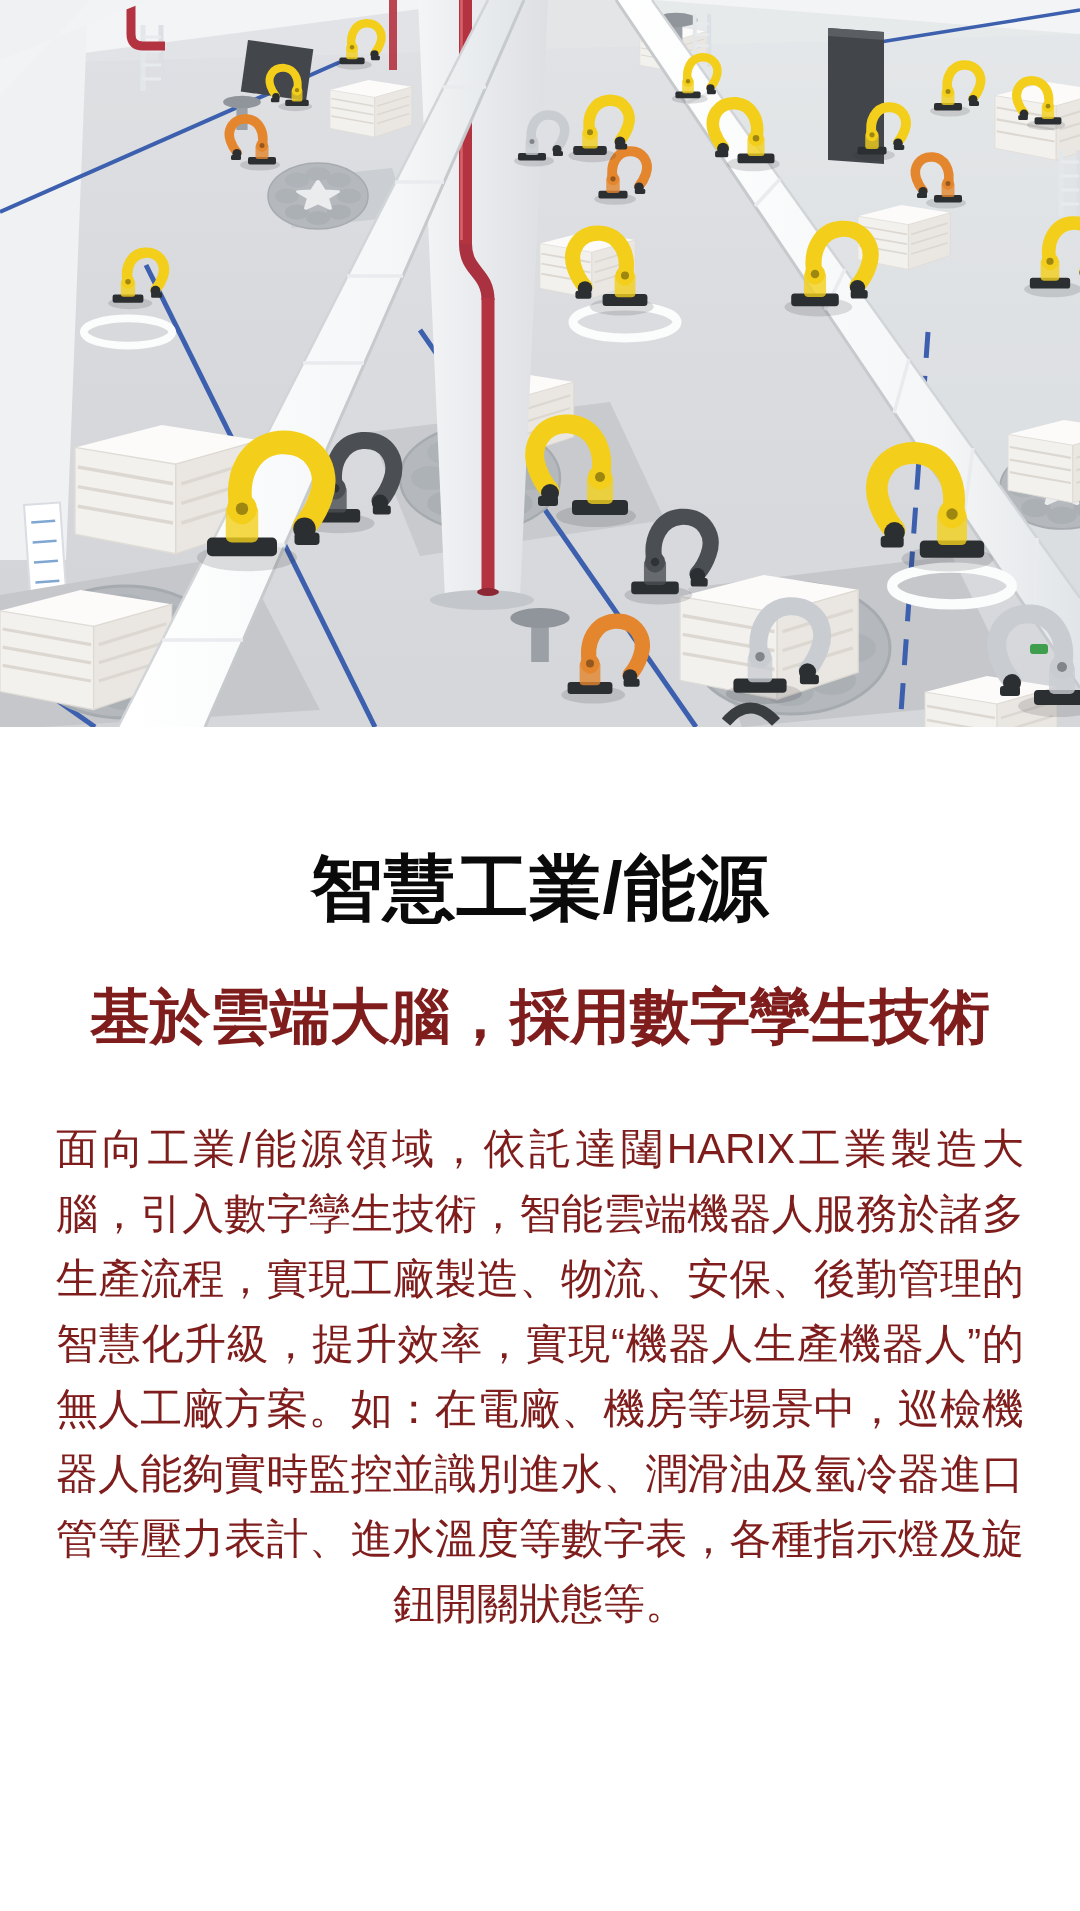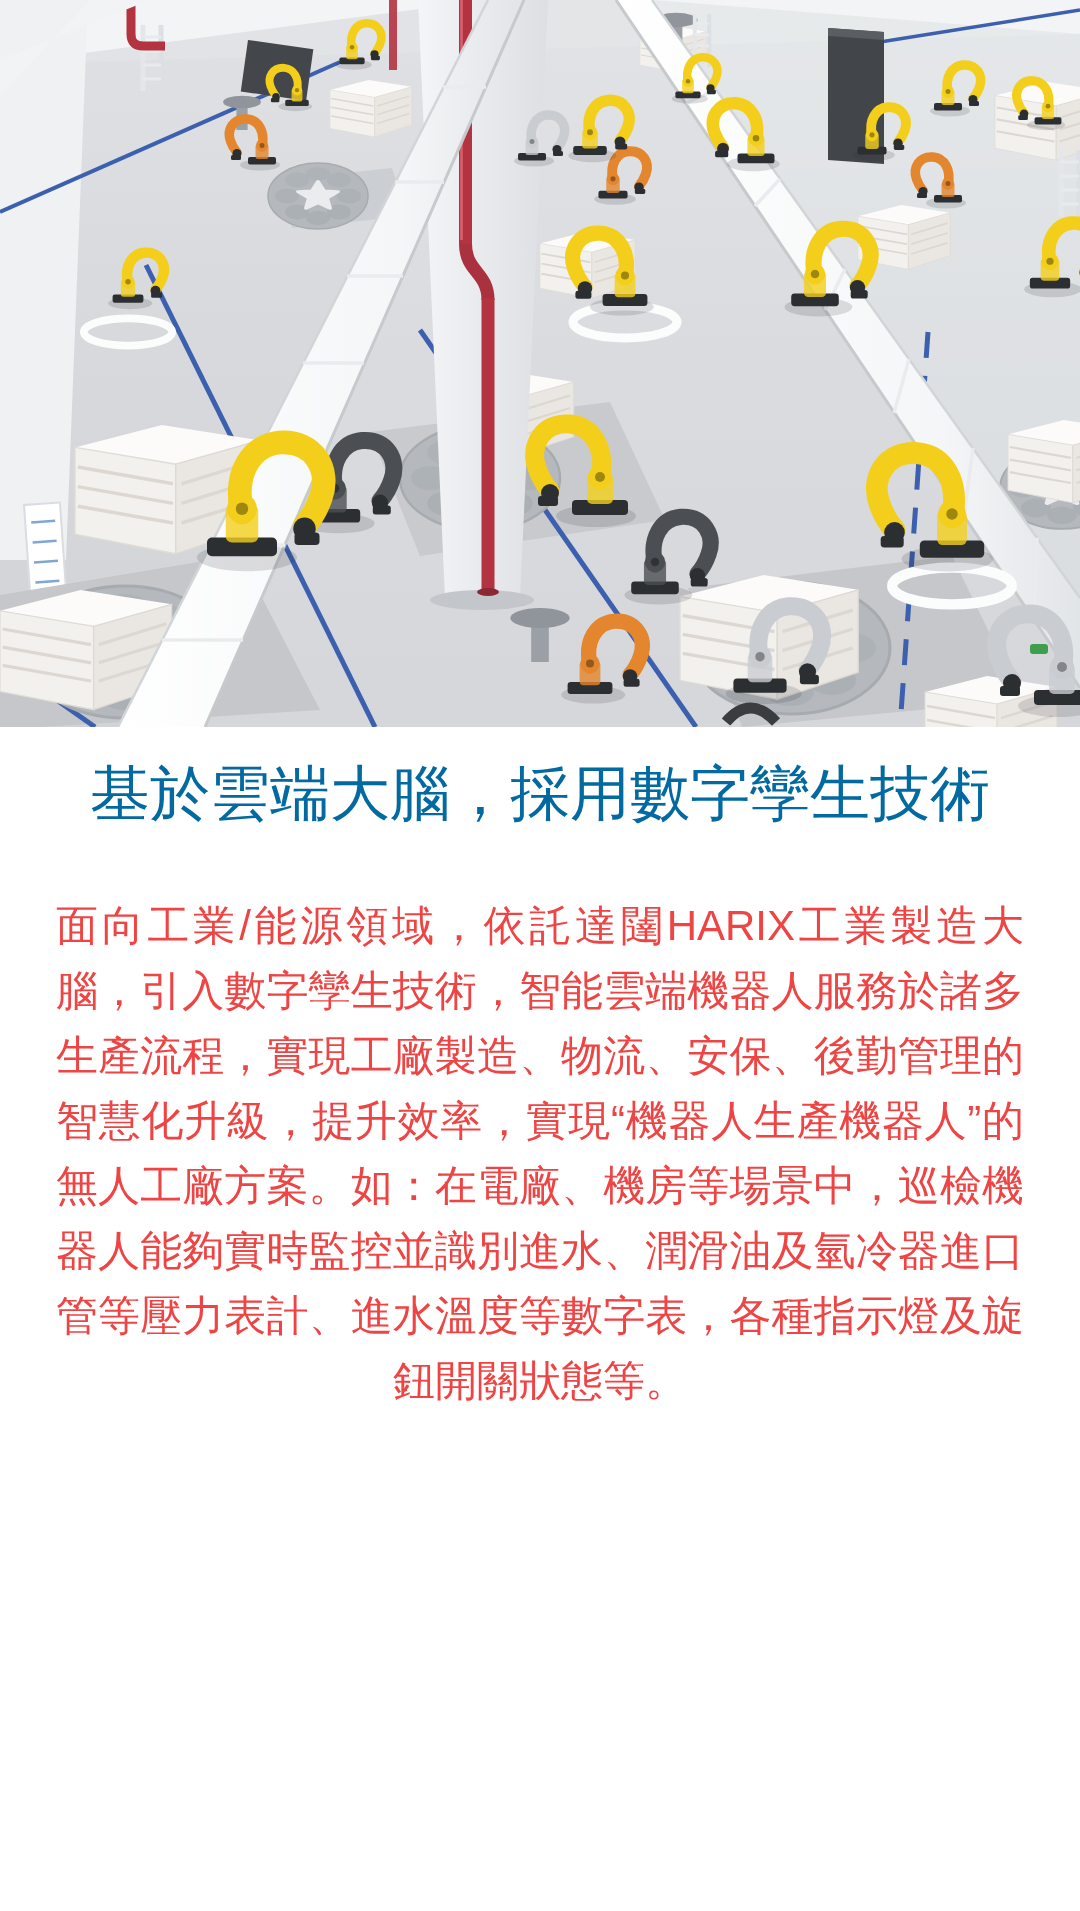--- a/index.html
+++ b/index.html
@@ -2,22 +2,22 @@
 <html><head>
 <meta charset="utf-8">
 <style>
   html,body{margin:0;padding:0;background:#ffffff;}
   .page{width:1080px;height:1911px;background:#ffffff;margin:0 auto;overflow:hidden;
         font-family:"Liberation Sans",sans-serif;}
   .hero{width:1080px;height:727px;margin:0;display:block;background:#d9dbde;}
   .hero svg{display:block;width:1080px;height:727px;}
   .content{text-align:center;}
   .title{margin:125px 0 0 0;font-size:72px;line-height:1;font-weight:600;color:#0a0a0a;letter-spacing:1px;}
-  .subtitle{margin:28px auto 0;width:980px;font-size:60px;line-height:78px;font-weight:400;color:#0369a1;}
-  .bodytext{margin:60px auto 0;width:968px;font-size:42px;line-height:65px;font-weight:400;color:#ef4444;
+  .subtitle{margin:54px auto 0;width:980px;font-size:60px;line-height:78px;font-weight:700;color:#7f1d1d;}
+  .bodytext{margin:60px auto 0;width:968px;font-size:42px;line-height:65px;font-weight:400;color:#7f1d1d;
             text-align:justify;text-align-last:center;}
 </style>
 </head>
 <body>
 
 <div class="page">
 
   <figure class="hero">
     <svg viewBox="0 0 1080 727" preserveAspectRatio="xMidYMid slice">
       <defs>
@@ -222,20 +222,21 @@
         <use href="#arm" color="#f3cf1b" transform="translate(952,552) scale(-1.15,1.15)"></use>
       </g>
 
       <path d="M726,722 q 24,-28 50,0" stroke="#3a3d40" stroke-width="11" fill="none"></path>
 
       <rect x="1030" y="644" width="18" height="10" rx="3" fill="#3f9e4d"></rect>
     </svg>
   </figure>
 
   <main class="content">
+    <h1 class="title">智慧工業/能源</h1>
 
     <h2 class="subtitle">
       <div>基於雲端大腦，採用數字孿生技術</div>
     </h2>
 
     <p class="bodytext">面向工業/能源領域，依託達闥HARIX工業製造大腦，引入數字孿生技術，智能雲端機器人服務於諸多生產流程，實現工廠製造、物流、安保、後勤管理的智慧化升級，提升效率，實現“機器人生產機器人”的無人工廠方案。如：在電廠、機房等場景中，巡檢機器人能夠實時監控並識別進水、潤滑油及氫冷器進口管等壓力表計、進水溫度等數字表，各種指示燈及旋鈕開關狀態等。</p>
   </main>
 
 </div>
 

